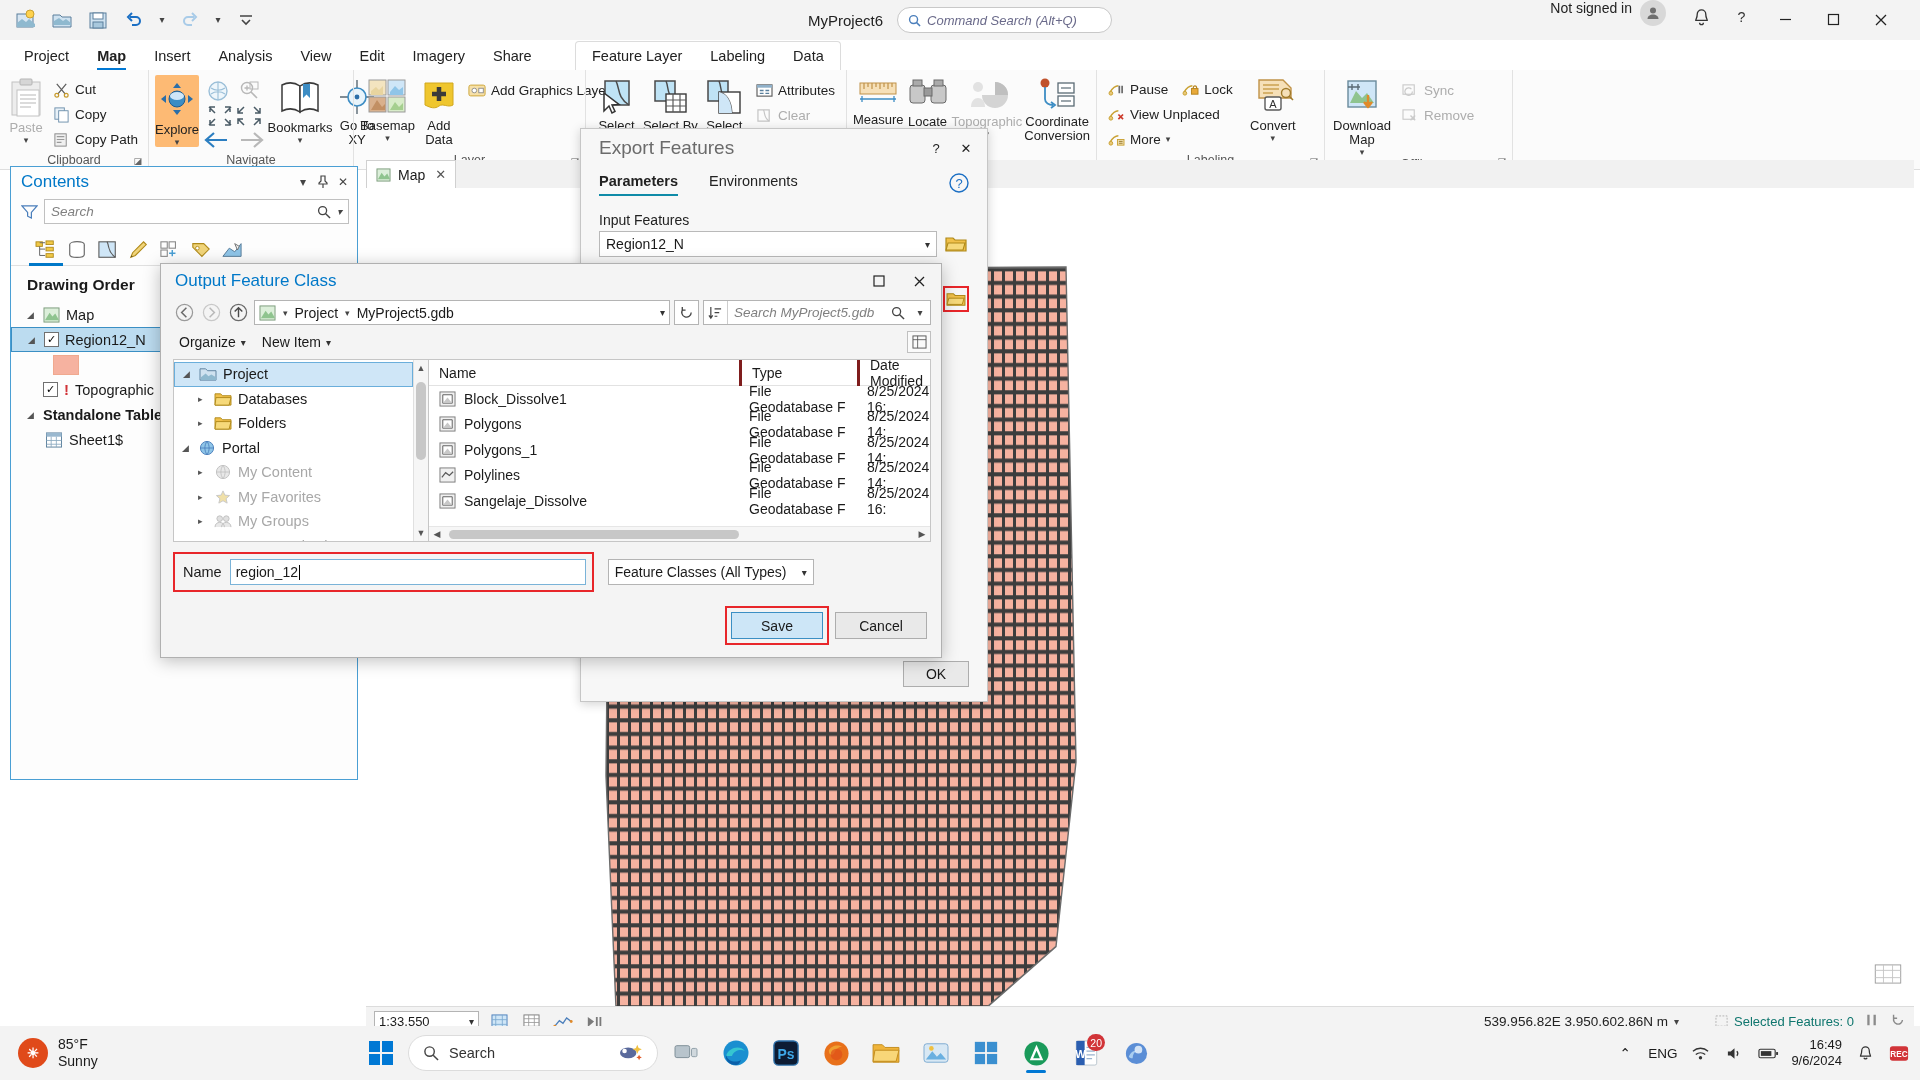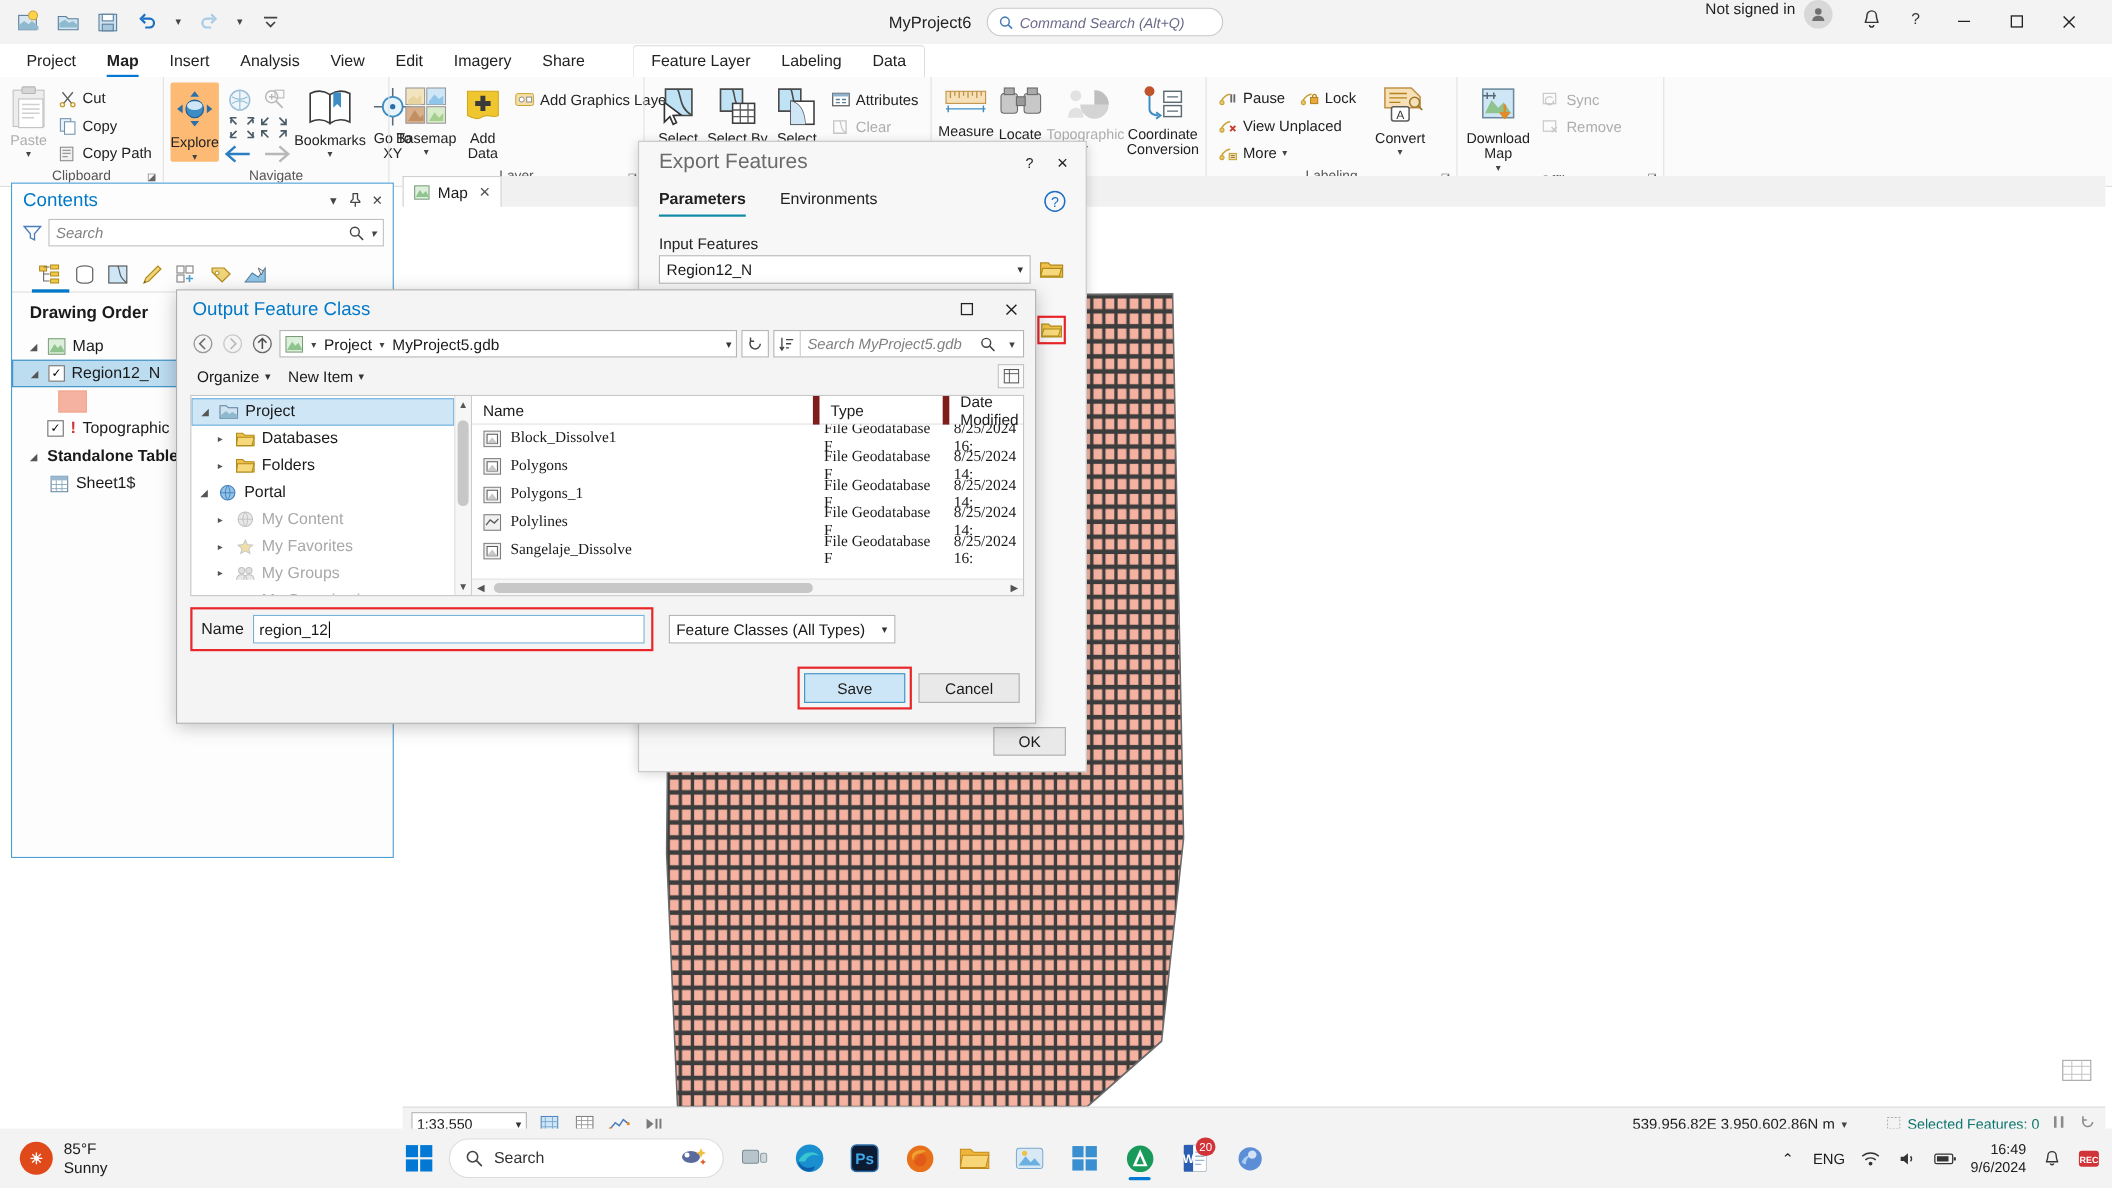--- a/index.html
+++ b/index.html
@@ -238,25 +238,25 @@
   .vs-arrow.bottom { position:absolute; bottom:0; left:0; right:0; }
   .list-pane {
     flex: 1; background: #fff; border: 1px solid #c6c6c6; border-left: none;
     display: flex; flex-direction: column; min-width: 0;
   }
   .lp-head {
     height: 26px; display: flex; align-items: center; font-size: 14px;
     border-bottom: 1px solid #e2e2e2;
   }
   .lp-col { padding-left: 10px; height: 26px; display:flex; align-items:center; position: relative;}
-  .lp-col + .lp-col { border-left: 6px solid #7f1d1d; }
+  .lp-col + .lp-col { border-left: 3px solid #7f1d1d; }
   .c-name { width: 310px; }
   .c-type { width: 118px; }
   .c-date { flex: 1; }
-  .lp-rows { flex: 1; overflow: hidden; font-family: Liberation Serif, serif; }
+  .lp-rows { flex: 1; overflow: hidden; }
   .lp-row { display: flex; align-items: center; height: 25.5px; font-size: 14px; }
   .cell { display: flex; align-items: center; gap: 8px; padding-left: 10px; }
   .hscroll {
     height: 15px; background: #f6f6f6; border-top: 1px solid #e6e6e6;
     display: flex; align-items: center; position: relative;
   }
   .hs-arrow { width: 16px; text-align:center; font-size:9px; color:#555;}
   .hs-track { flex:1; position: relative; height: 11px;}
   .hs-thumb { position:absolute; left: 4px; width: 290px; top:1px; height: 9px; background:#c7c7c7; border-radius:5px;}
   .name-row { display: flex; align-items: center; gap: 8px; padding: 10px 10px 8px 12px; }

